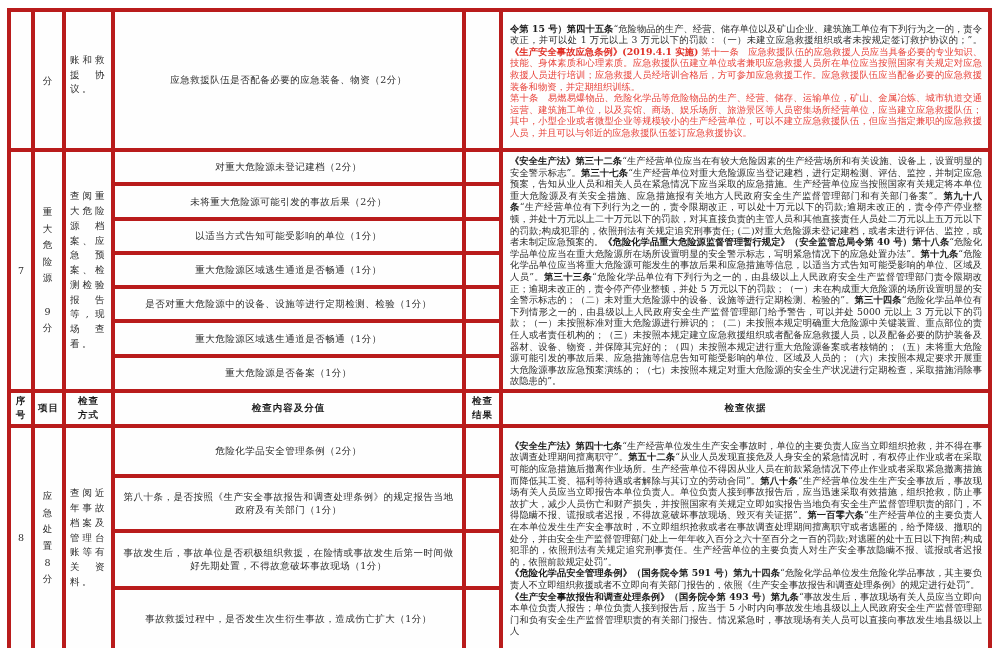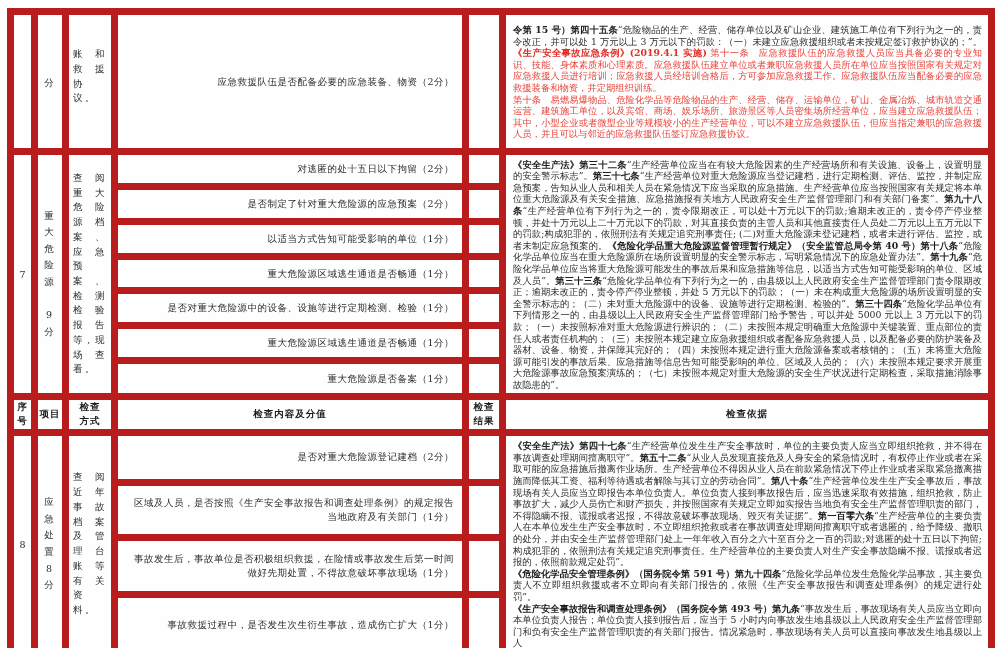--- a/index.html
+++ b/index.html
@@ -8,37 +8,37 @@
     width:995px; height:648px; overflow:hidden;
     font-family:"DejaVu Serif","Liberation Serif",serif;
     color:#2b2b2b;
   }
   .page { position:absolute; left:7px; top:8px; }
   table.sheet {
     border-collapse:collapse; table-layout:fixed; width:981px;
     background:#fefefe;
   }
   table.sheet td, table.sheet th {
-    border:7px solid #b91c1c;
+    border:4px solid #b91c1c;
     vertical-align:middle;
     overflow:hidden;
   }
   
   .c-xu { text-align:center; font-size:9.5px; }
   .c-item {
     text-align:center; font-size:9.5px; line-height:1.75;
     white-space:pre-line; letter-spacing:2px; padding:3px 1px;
   }
   .c-method {
     font-size:9.5px; line-height:1.55; letter-spacing:2.5px;
     text-align:justify; padding:16px 4px;margin-top:48px;
   }
   .c-content {
     font-size:9.5px; line-height:1.45; letter-spacing:0.5px;
-    padding:3px 8px; text-align:right;
+    padding:3px 8px; text-align:center;
   }
   .c-result { }
   .c-basis {
     font-size:9.3px; line-height:11.6px; text-align:justify;
     padding:3px 6px 2px 7px; vertical-align:top;
     white-space:pre-wrap;
   }
   .v-top { vertical-align:top; }
   .pt6 { padding-top:6px; }
   
@@ -82,26 +82,26 @@
       <td class="c-xu" rowspan="7">7</td>
       <td class="c-item" rowspan="7">重
 大
 危
 险
 源
 
 9
 分</td>
       <td class="c-method" rowspan="7">查阅重大危险源档案、应急预案、检测检验报告等,现场查看。</td>
-      <td class="c-content">对逃匿的处十五日以下拘留（2分）</td>
+      <td class="c-content">对重大危险源未登记建档（2分）</td>
       <td class="c-result"></td>
       <td class="c-basis" rowspan="7"><span class="sg-b">《安全生产法》第三十二条</span><span class="sg-n">“生产经营单位应当在有较大危险因素的生产经营场所和有关设施、设备上，设置明显的安全警示标志”。</span><span class="sg-b">第三十七条</span><span class="sg-n">“生产经营单位对重大危险源应当登记建档，进行定期检测、评估、监控，并制定应急预案，告知从业人员和相关人员在紧急情况下应当采取的应急措施。生产经营单位应当按照国家有关规定将本单位重大危险源及有关安全措施、应急措施报有关地方人民政府安全生产监督管理部门和有关部门备案”。</span><span class="sg-b">第九十八条</span><span class="sg-n">“生产经营单位有下列行为之一的，责令限期改正，可以处十万元以下的罚款;逾期未改正的，责令停产停业整顿，并处十万元以上二十万元以下的罚款，对其直接负责的主管人员和其他直接责任人员处二万元以上五万元以下的罚款;构成犯罪的，依照刑法有关规定追究刑事责任; (二)对重大危险源未登记建档，或者未进行评估、监控，或者未制定应急预案的。</span><span class="sg-b">《危险化学品重大危险源监督管理暂行规定》（安全监管总局令第 40 号）第十八条</span><span class="sg-n">“危险化学品单位应当在重大危险源所在场所设置明显的安全警示标志，写明紧急情况下的应急处置办法”。</span><span class="sg-b">第十九条</span><span class="sg-n">“危险化学品单位应当将重大危险源可能发生的事故后果和应急措施等信息，以适当方式告知可能受影响的单位、区域及人员”。</span><span class="sg-b">第三十三条</span><span class="sg-n">“危险化学品单位有下列行为之一的，由县级以上人民政府安全生产监督管理部门责令限期改正；逾期未改正的，责令停产停业整顿，并处 5 万元以下的罚款；（一）未在构成重大危险源的场所设置明显的安全警示标志的；（二）未对重大危险源中的设备、设施等进行定期检测、检验的”。</span><span class="sg-b">第三十四条</span><span class="sg-n">“危险化学品单位有下列情形之一的，由县级以上人民政府安全生产监督管理部门给予警告，可以并处 5000 元以上 3 万元以下的罚款；（一）未按照标准对重大危险源进行辨识的；（二）未按照本规定明确重大危险源中关键装置、重点部位的责任人或者责任机构的；（三）未按照本规定建立应急救援组织或者配备应急救援人员，以及配备必要的防护装备及器材、设备、物资，并保障其完好的；（四）未按照本规定进行重大危险源备案或者核销的；（五）未将重大危险源可能引发的事故后果、应急措施等信息告知可能受影响的单位、区域及人员的；（六）未按照本规定要求开展重大危险源事故应急预案演练的；（七）未按照本规定对重大危险源的安全生产状况进行定期检查，采取措施消除事故隐患的”。</span></td>
     </tr>
     <tr style="height:34px">
-      <td class="c-content">是否制定了针对重大危险源的应急预案（2分）</td>
+      <td class="c-content">未将重大危险源可能引发的事故后果（2分）</td>
       <td class="c-result"></td>
     </tr>
     <tr style="height:34px">
       <td class="c-content">以适当方式告知可能受影响的单位（1分）</td>
       <td class="c-result"></td>
     </tr>
     <tr style="height:34px">
       <td class="c-content">重大危险源区域逃生通道是否畅通（1分）</td>
       <td class="c-result"></td>
     </tr>
@@ -131,28 +131,28 @@
 
     <tr style="height:50px">
       <td class="c-xu" rowspan="4">8</td>
       <td class="c-item" rowspan="4">应
 急
 处
 置
 8
 分</td>
       <td class="c-method" rowspan="4">查阅近年事故档案及管理台账等有关资料。</td>
-      <td class="c-content">是否对重大危险源登记建档（2分）</td>
+      <td class="c-content">危险化学品安全管理条例（2分）</td>
       <td class="c-result"></td>
       <td class="c-basis" rowspan="4"><span class="sg-b">《安全生产法》第四十七条</span><span class="sg-n">“生产经营单位发生生产安全事故时，单位的主要负责人应当立即组织抢救，并不得在事故调查处理期间擅离职守”。</span><span class="sg-b">第五十二条</span><span class="sg-n">“从业人员发现直接危及人身安全的紧急情况时，有权停止作业或者在采取可能的应急措施后撤离作业场所。生产经营单位不得因从业人员在前款紧急情况下停止作业或者采取紧急撤离措施而降低其工资、福利等待遇或者解除与其订立的劳动合同”。</span><span class="sg-b">第八十条</span><span class="sg-n">“生产经营单位发生生产安全事故后，事故现场有关人员应当立即报告本单位负责人。单位负责人接到事故报告后，应当迅速采取有效措施，组织抢救，防止事故扩大，减少人员伤亡和财产损失，并按照国家有关规定立即如实报告当地负有安全生产监督管理职责的部门，不得隐瞒不报、谎报或者迟报，不得故意破坏事故现场、毁灭有关证据”。</span><span class="sg-b">第一百零六条</span><span class="sg-n">“生产经营单位的主要负责人在本单位发生生产安全事故时，不立即组织抢救或者在事故调查处理期间擅离职守或者逃匿的，给予降级、撤职的处分，并由安全生产监督管理部门处上一年年收入百分之六十至百分之一百的罚款;对逃匿的处十五日以下拘留;构成犯罪的，依照刑法有关规定追究刑事责任。生产经营单位的主要负责人对生产安全事故隐瞒不报、谎报或者迟报的，依照前款规定处罚”。</span><span class="sg-b">
 《危险化学品安全管理条例》（国务院令第 591 号）第九十四条</span><span class="sg-n">“危险化学品单位发生危险化学品事故，其主要负责人不立即组织救援或者不立即向有关部门报告的，依照《生产安全事故报告和调查处理条例》的规定进行处罚”。</span><span class="sg-b">
 《生产安全事故报告和调查处理条例》（国务院令第 493 号）第九条</span><span class="sg-n">“事故发生后，事故现场有关人员应当立即向本单位负责人报告；单位负责人接到报告后，应当于 5 小时内向事故发生地县级以上人民政府安全生产监督管理部门和负有安全生产监督管理职责的有关部门报告。情况紧急时，事故现场有关人员可以直接向事故发生地县级以上人</span></td>
     </tr>
     <tr style="height:55px">
-      <td class="c-content">区域及人员，是否按照《生产安全事故报告和调查处理条例》的规定报告当地政府及有关部门（1分）</td>
+      <td class="c-content">第八十条，是否按照《生产安全事故报告和调查处理条例》的规定报告当地政府及有关部门（1分）</td>
       <td class="c-result"></td>
     </tr>
     <tr style="height:57px">
       <td class="c-content">事故发生后，事故单位是否积极组织救援，在险情或事故发生后第一时间做好先期处置，不得故意破坏事故现场（1分）</td>
       <td class="c-result"></td>
     </tr>
     <tr style="height:62px">
       <td class="c-content">事故救援过程中，是否发生次生衍生事故，造成伤亡扩大（1分）</td>
       <td class="c-result"></td>
     </tr>

